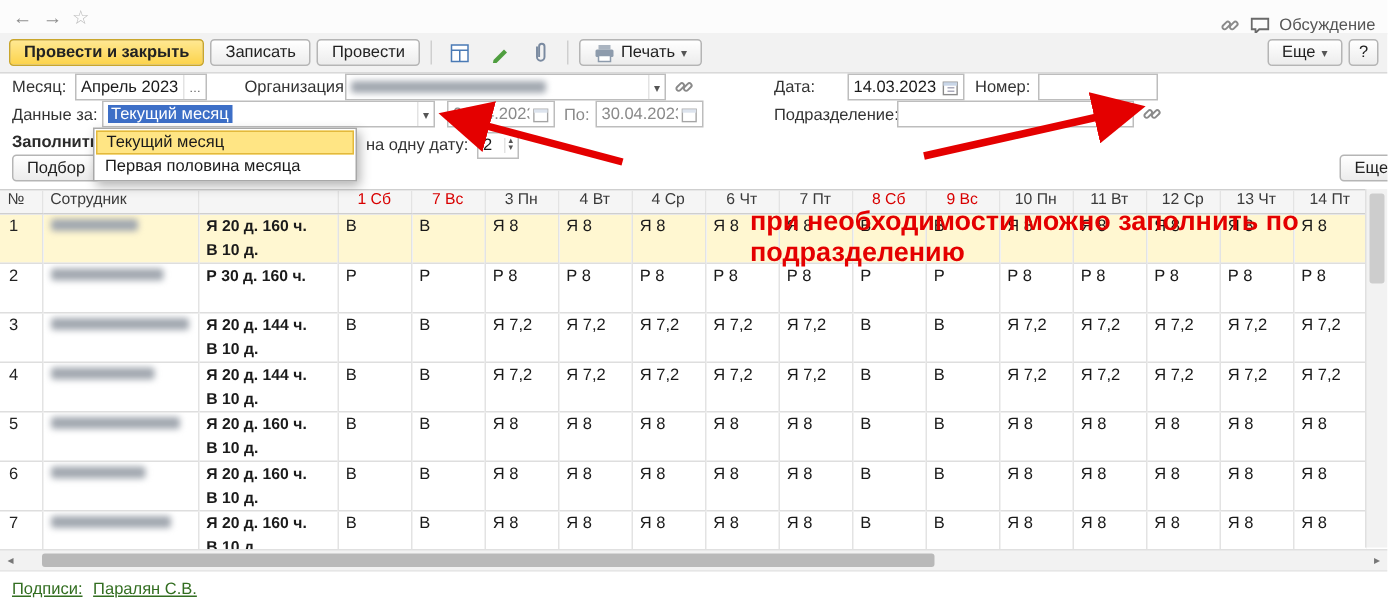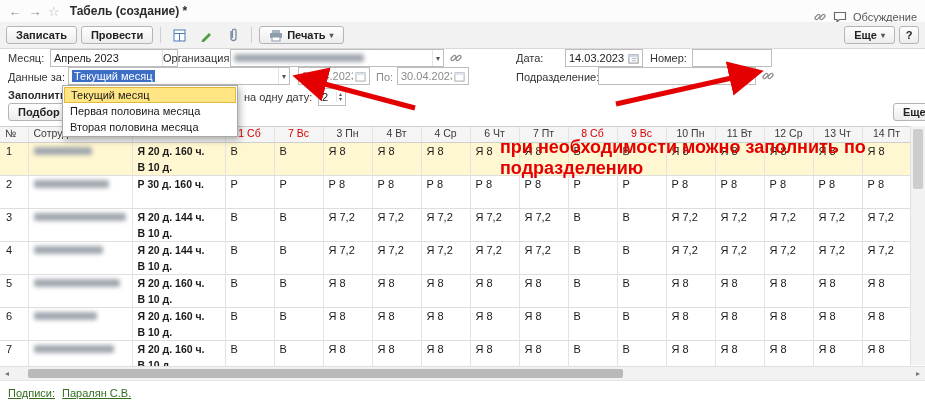--- a/index.html
+++ b/index.html
@@ -12,21 +12,21 @@
   .nav{color:#8f8f8f;font-size:13px;width:14px;text-align:center;cursor:default;}
   .star{color:#b9b9b9;font-size:13px;}
   .title{font-weight:bold;font-size:12px;color:#2b2b2b;margin-left:4px;}
   .titlebar-right{margin-left:auto;display:flex;align-items:center;gap:6px;color:#555;margin-top:12px;}
 
   
   .toolbar{position:absolute;top:22px;left:0;right:0;height:26px;background:#f2f2f2;
     border-bottom:1px solid #d9d9d9;display:flex;align-items:center;padding:0 6px;gap:4px;}
   .btn{display:inline-flex;align-items:center;gap:4px;background:linear-gradient(#ffffff,#ececec);
     border:1px solid #b5b5b5;border-radius:3px;padding:1px 9px;height:18px;font-size:11px;
-    color:#222;box-sizing:border-box;white-space:nowrap;cursor:default;font-family:inherit;font-weight:bold;}
+    color:#222;box-sizing:border-box;white-space:nowrap;cursor:default;font-family:inherit;}
   .btn-primary{background:linear-gradient(#ffe892,#fcd34b);border-color:#c9a62c;font-weight:bold;}
   .icon-btn{padding:1px 4px;border-color:transparent;background:transparent;}
   .sep{width:1px;height:16px;background:#cfcfcf;margin:0 3px;}
   .caret{font-size:8px;color:#555;}
   .tb-right{margin-left:auto;display:flex;gap:4px;align-items:center;}
   .help-btn{width:20px;justify-content:center;padding:1px 4px;}
 
   
   .form{position:absolute;inset:0;}
   .lbl{position:absolute;color:#333;}
@@ -92,40 +92,40 @@
 
   svg{display:block;}
 </style>
 </head>
 <body>
 
 <div class="titlebar">
   <span class="nav">←</span>
   <span class="nav">→</span>
   <span class="star">☆</span>
-  <span class="title">Табель (создание) *</span>
   <div class="titlebar-right">
     <span>
       <svg width="14" height="14" viewBox="0 0 14 14">
           <g stroke="#8a8a8a" fill="none" stroke-width="1.3">
         <rect x="1.5" y="5.5" width="6" height="3" rx="1.5" transform="rotate(-45 4.5 7)"></rect>
         <rect x="6.5" y="5.5" width="6" height="3" rx="1.5" transform="rotate(-45 9.5 7)"></rect>
           </g>
         </svg>
     </span>
     <span>
       <svg width="14" height="12" viewBox="0 0 14 12">
         <path d="M1.5 1.5 h11 v7 h-6 l-2.5 2.5 v-2.5 h-2.5 z" fill="none" stroke="#6a6a6a" stroke-width="1.2"></path>
         </svg>
     </span>
     <span>Обсуждение</span>
   </div>
 </div>
 
 <div class="toolbar">
+  <button class="btn btn-primary">Провести и закрыть</button>
   <button class="btn">Записать</button>
   <button class="btn">Провести</button>
   <span class="sep"></span>
   <button class="btn icon-btn">
     <span>
       <svg width="13" height="13" viewBox="0 0 13 13">
           <rect x="1" y="1" width="11" height="11" fill="#fff" stroke="#4a7ab5"></rect>
       <line x1="1" y1="4.5" x2="12" y2="4.5" stroke="#4a7ab5"></line>
           <line x1="6.5" y1="4.5" x2="6.5" y2="12" stroke="#4a7ab5"></line>
         </svg>
@@ -162,21 +162,21 @@
       <span>Еще</span>
       <span class="caret">▾</span>
     </button>
     <button class="btn help-btn">?</button>
   </div>
 </div>
 
 <div class="form">
 
   <span class="lbl" style="left:8px;top:52px">Месяц:</span>
-  <div class="input" style="left:50px;top:49px;width:128px">
+  <div class="input" style="left:50px;top:49px;width:88px">
     <span class="val">Апрель 2023</span>
     <span class="ddbtn">…</span>
   </div>
 
   <span class="lbl" style="left:163px;top:52px">Организация:</span>
   <div class="input" style="left:230px;top:49px;width:214px">
     <span class="blurbar" style="width:130px"></span>
     <span class="val"></span>
     <span class="ddbtn">▾</span>
   </div>
@@ -268,21 +268,20 @@
       <path d="M0,0 L7,3.5 L0,7 z" fill="#e40000"></path>
     </marker>
   </defs>
   <line x1="415" y1="108" x2="302" y2="78" stroke="#e40000" stroke-width="5" marker-end="url(#ah)"></line>
   <line x1="616" y1="104" x2="754" y2="73" stroke="#e40000" stroke-width="5" marker-end="url(#ah)"></line>
 </svg>
 
 <div class="popup">
     <div class="popup-item selhl">Текущий месяц</div>
     <div class="popup-item">Первая половина месяца</div>
-    <div class="popup-item">Вторая половина месяца</div>
   </div>
 
 <div class="grid">
   <table>
     <colgroup>
       <col class="c-num">
         <col class="c-emp">
         <col class="c-sum">
     <col class="daycol">
         <col class="daycol">

